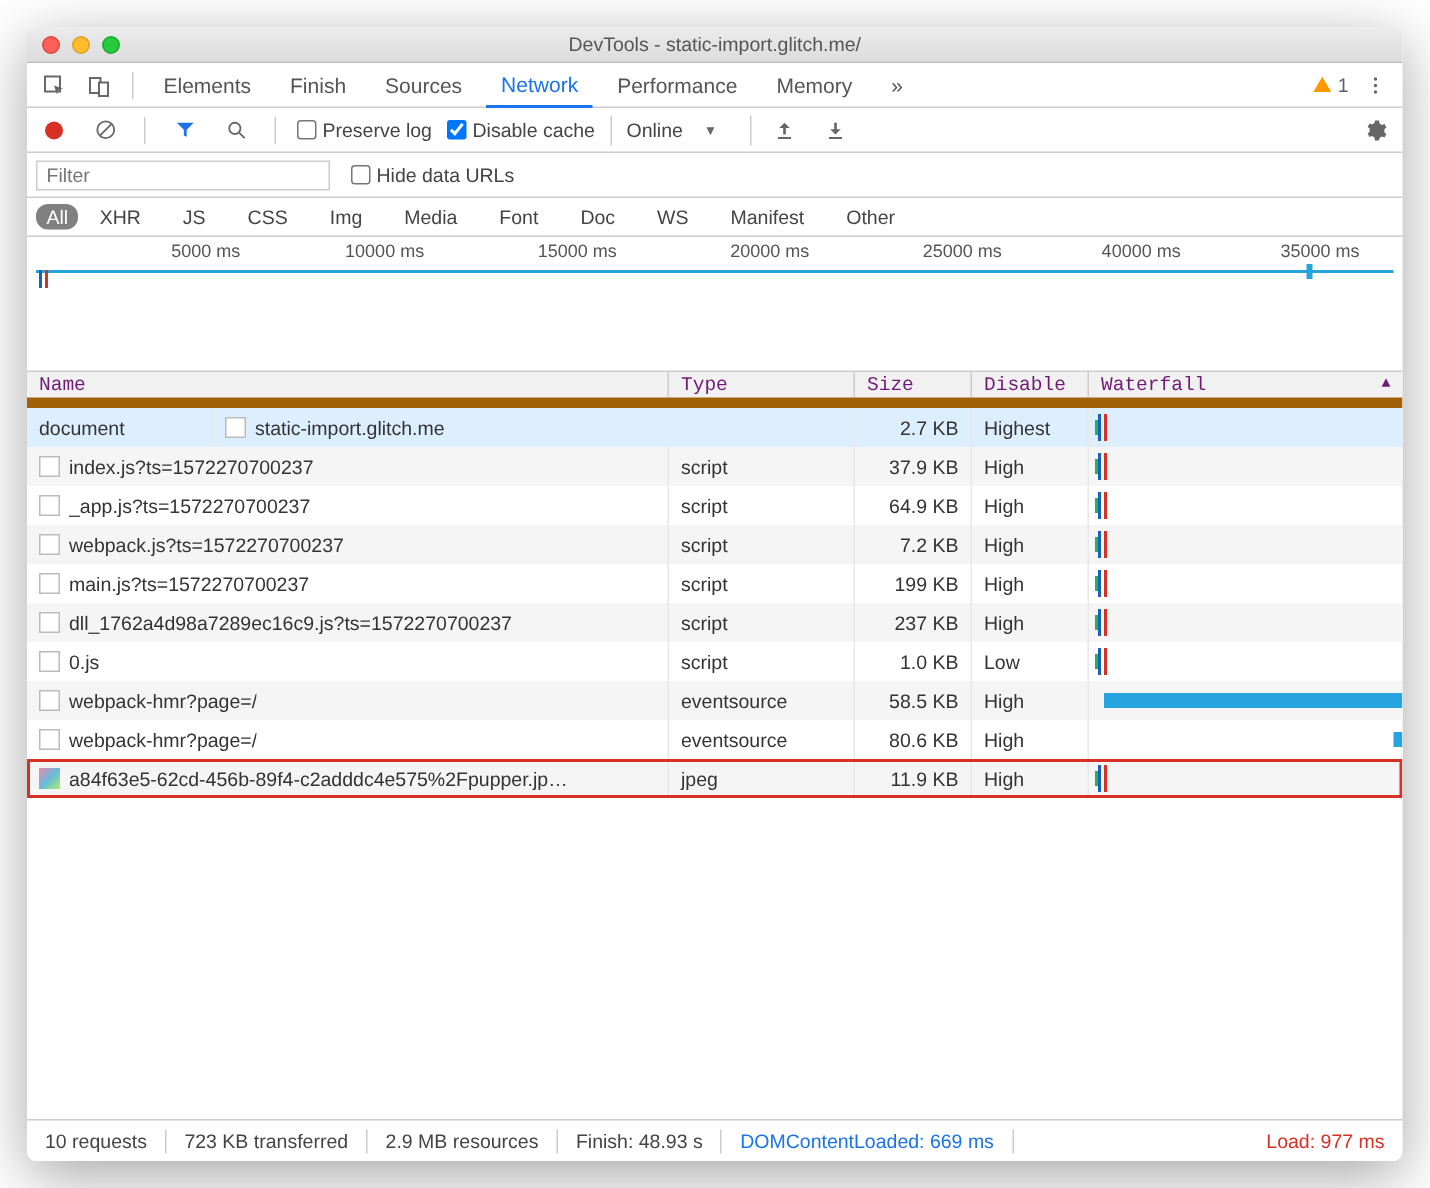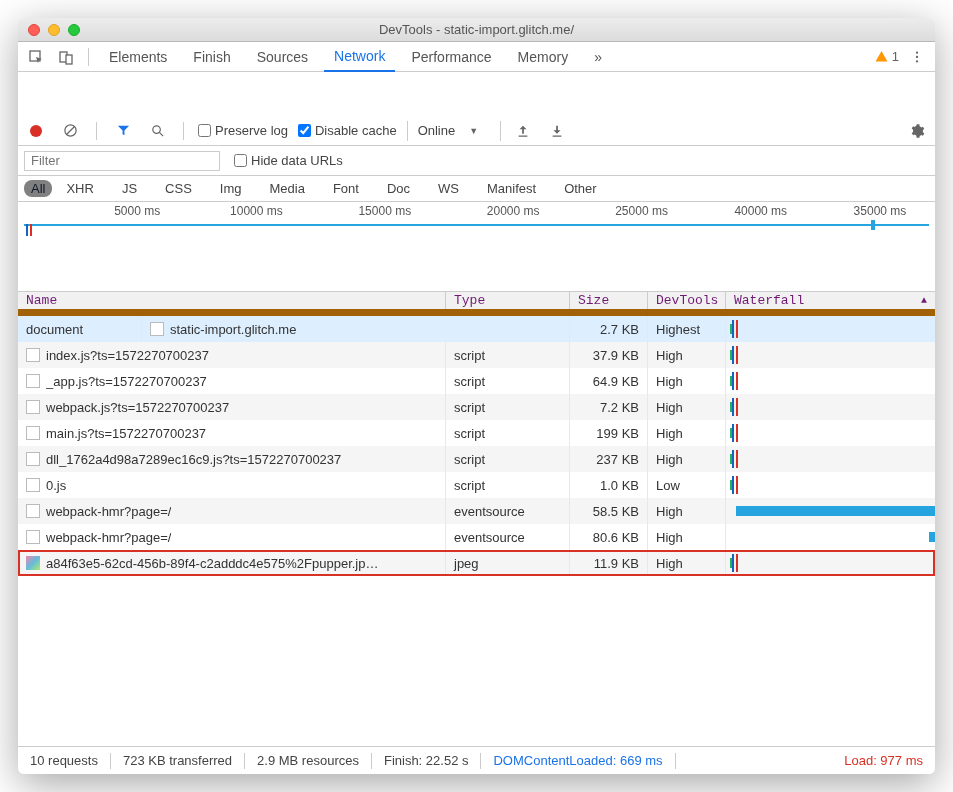--- a/index.html
+++ b/index.html
@@ -13,31 +13,31 @@
 .tl.green { background: #27c93f; border: 0.5px solid #1aab29; }
 .title { position: absolute; left: 0; right: 0; text-align: center; font-size: 13px; color: #555; }
 .tabbar { height: 30px; border-bottom: 1px solid #ccc; display: flex; align-items: center; padding: 0 6px; gap: 6px; }
 .icon-btn { width: 24px; height: 24px; display: flex; align-items: center; justify-content: center; color: #666; cursor: pointer; }
 .sep { width: 1px; height: 18px; background: #ccc; margin: 0 4px; }
 .tab { padding: 0 10px; height: 30px; display: flex; align-items: center; font-size: 14px; color: #555; cursor: pointer; }
 .tab.active { color: #1a73e8; border-bottom: 2px solid #1a73e8; }
 .tabbar-right { margin-left: auto; display: flex; align-items: center; gap: 6px; }
 .warn { display: flex; align-items: center; gap: 4px; color: #5f6368; font-size: 13px; }
 .warn svg { color: #ff9800; }
-.toolbar2 { height: 30px; border-bottom: 1px solid #ccc; display: flex; align-items: center; padding: 0 6px; gap: 10px; margin-top: 44px; }
+.toolbar2 { height: 30px; border-bottom: 1px solid #ccc; display: flex; align-items: center; padding: 0 6px; gap: 10px; }
 .record { width: 12px; height: 12px; border-radius: 50%; background: #d93025; }
 .funnel { color: #1a73e8; }
 .chk { display: flex; align-items: center; gap: 4px; font-size: 13px; color: #444; }
 .chk input { width: 13px; height: 13px; }
 .select { display: flex; align-items: center; gap: 14px; padding: 0 22px 0 10px; border-left: 1px solid #ccc; border-right: 1px solid #ccc; height: 20px; font-size: 13px; color: #444; }
 .gear { margin-left: auto; }
 .filterrow { height: 30px; border-bottom: 1px solid #ccc; display: flex; align-items: center; padding: 0 6px; gap: 14px; }
 .filter-input { width: 196px; height: 20px; border: 1px solid #ccc; padding: 2px 6px; font-size: 13px; color: #999; background: #fff; }
 .typebar { height: 26px; border-bottom: 1px solid #ccc; display: flex; align-items: center; padding: 0 6px; gap: 14px; font-size: 13px; color: #444; }
-.type-chip { background: #808080; color: #0f172a; padding: 1px 7px; border-radius: 8px; font-size: 13px; }
+.type-chip { background: #808080; color: #ffffff; padding: 1px 7px; border-radius: 8px; font-size: 13px; }
 .timeline { height: 90px; border-bottom: 1px solid #ccc; position: relative; background: #fff; }
 .ticks { display: flex; padding: 2px 0 0 0; font-size: 12px; color: #555; height: 18px; position: relative; }
 .tick { position: absolute; transform: translateX(-50%); }
 .tlbar { position: absolute; top: 22px; left: 6px; right: 6px; height: 2px; background: #26a4df; }
 .tlblue { position: absolute; top: 22px; left: 8px; width: 2px; height: 12px; background: #1762bf; }
 .tlred { position: absolute; top: 22px; left: 12px; width: 2px; height: 12px; background: #d93025; }
 .tlmark { position: absolute; top: 18px; width: 4px; height: 10px; background: #26a4df; }
 .table-header { display: flex; height: 24px; background: #f1f1f1; border-bottom: 7px solid #a16207; font-size: 13px; color: #701a75; font-family: Liberation Mono, monospace; }
 .th { padding: 4px 8px; border-right: 1px solid #ccc; display: flex; align-items: center; }
 .th.name { width: 428px; }
@@ -193,21 +193,21 @@
     <div class="tlbar"></div>
     <div class="tlblue"></div>
     <div class="tlred"></div>
     <div class="tlmark" style="right:60px;"></div>
   </div>
 
   <div class="table-header">
     <div class="th name">Name</div>
     <div class="th type">Type</div>
     <div class="th size">Size</div>
-    <div class="th prio">DevTools</div>
+    <div class="th prio">Disable</div>
     <div class="th wf">
         <span>Waterfall</span>
         <span class="sort">▲</span>
       </div>
   </div>
 
   <div class="tbody" id="tbody">
       <div class="row sel">
         <div class="td type">document</div>
         <div class="td name">
@@ -346,19 +346,19 @@
       </div>
     </div>
 
   <div class="statusbar">
     <span>10 requests</span>
     <span class="statsep"></span>
     <span>723 KB transferred</span>
     <span class="statsep"></span>
     <span>2.9 MB resources</span>
     <span class="statsep"></span>
-    <span>Finish: 22.52 s</span>
+    <span>Finish: 48.93 s</span>
     <span class="statsep"></span>
     <span class="dcl">DOMContentLoaded: 669 ms</span>
     <span class="statsep"></span>
     <span class="ld">Load: 977 ms</span>
   </div>
 </div>
 
 </body></html>

